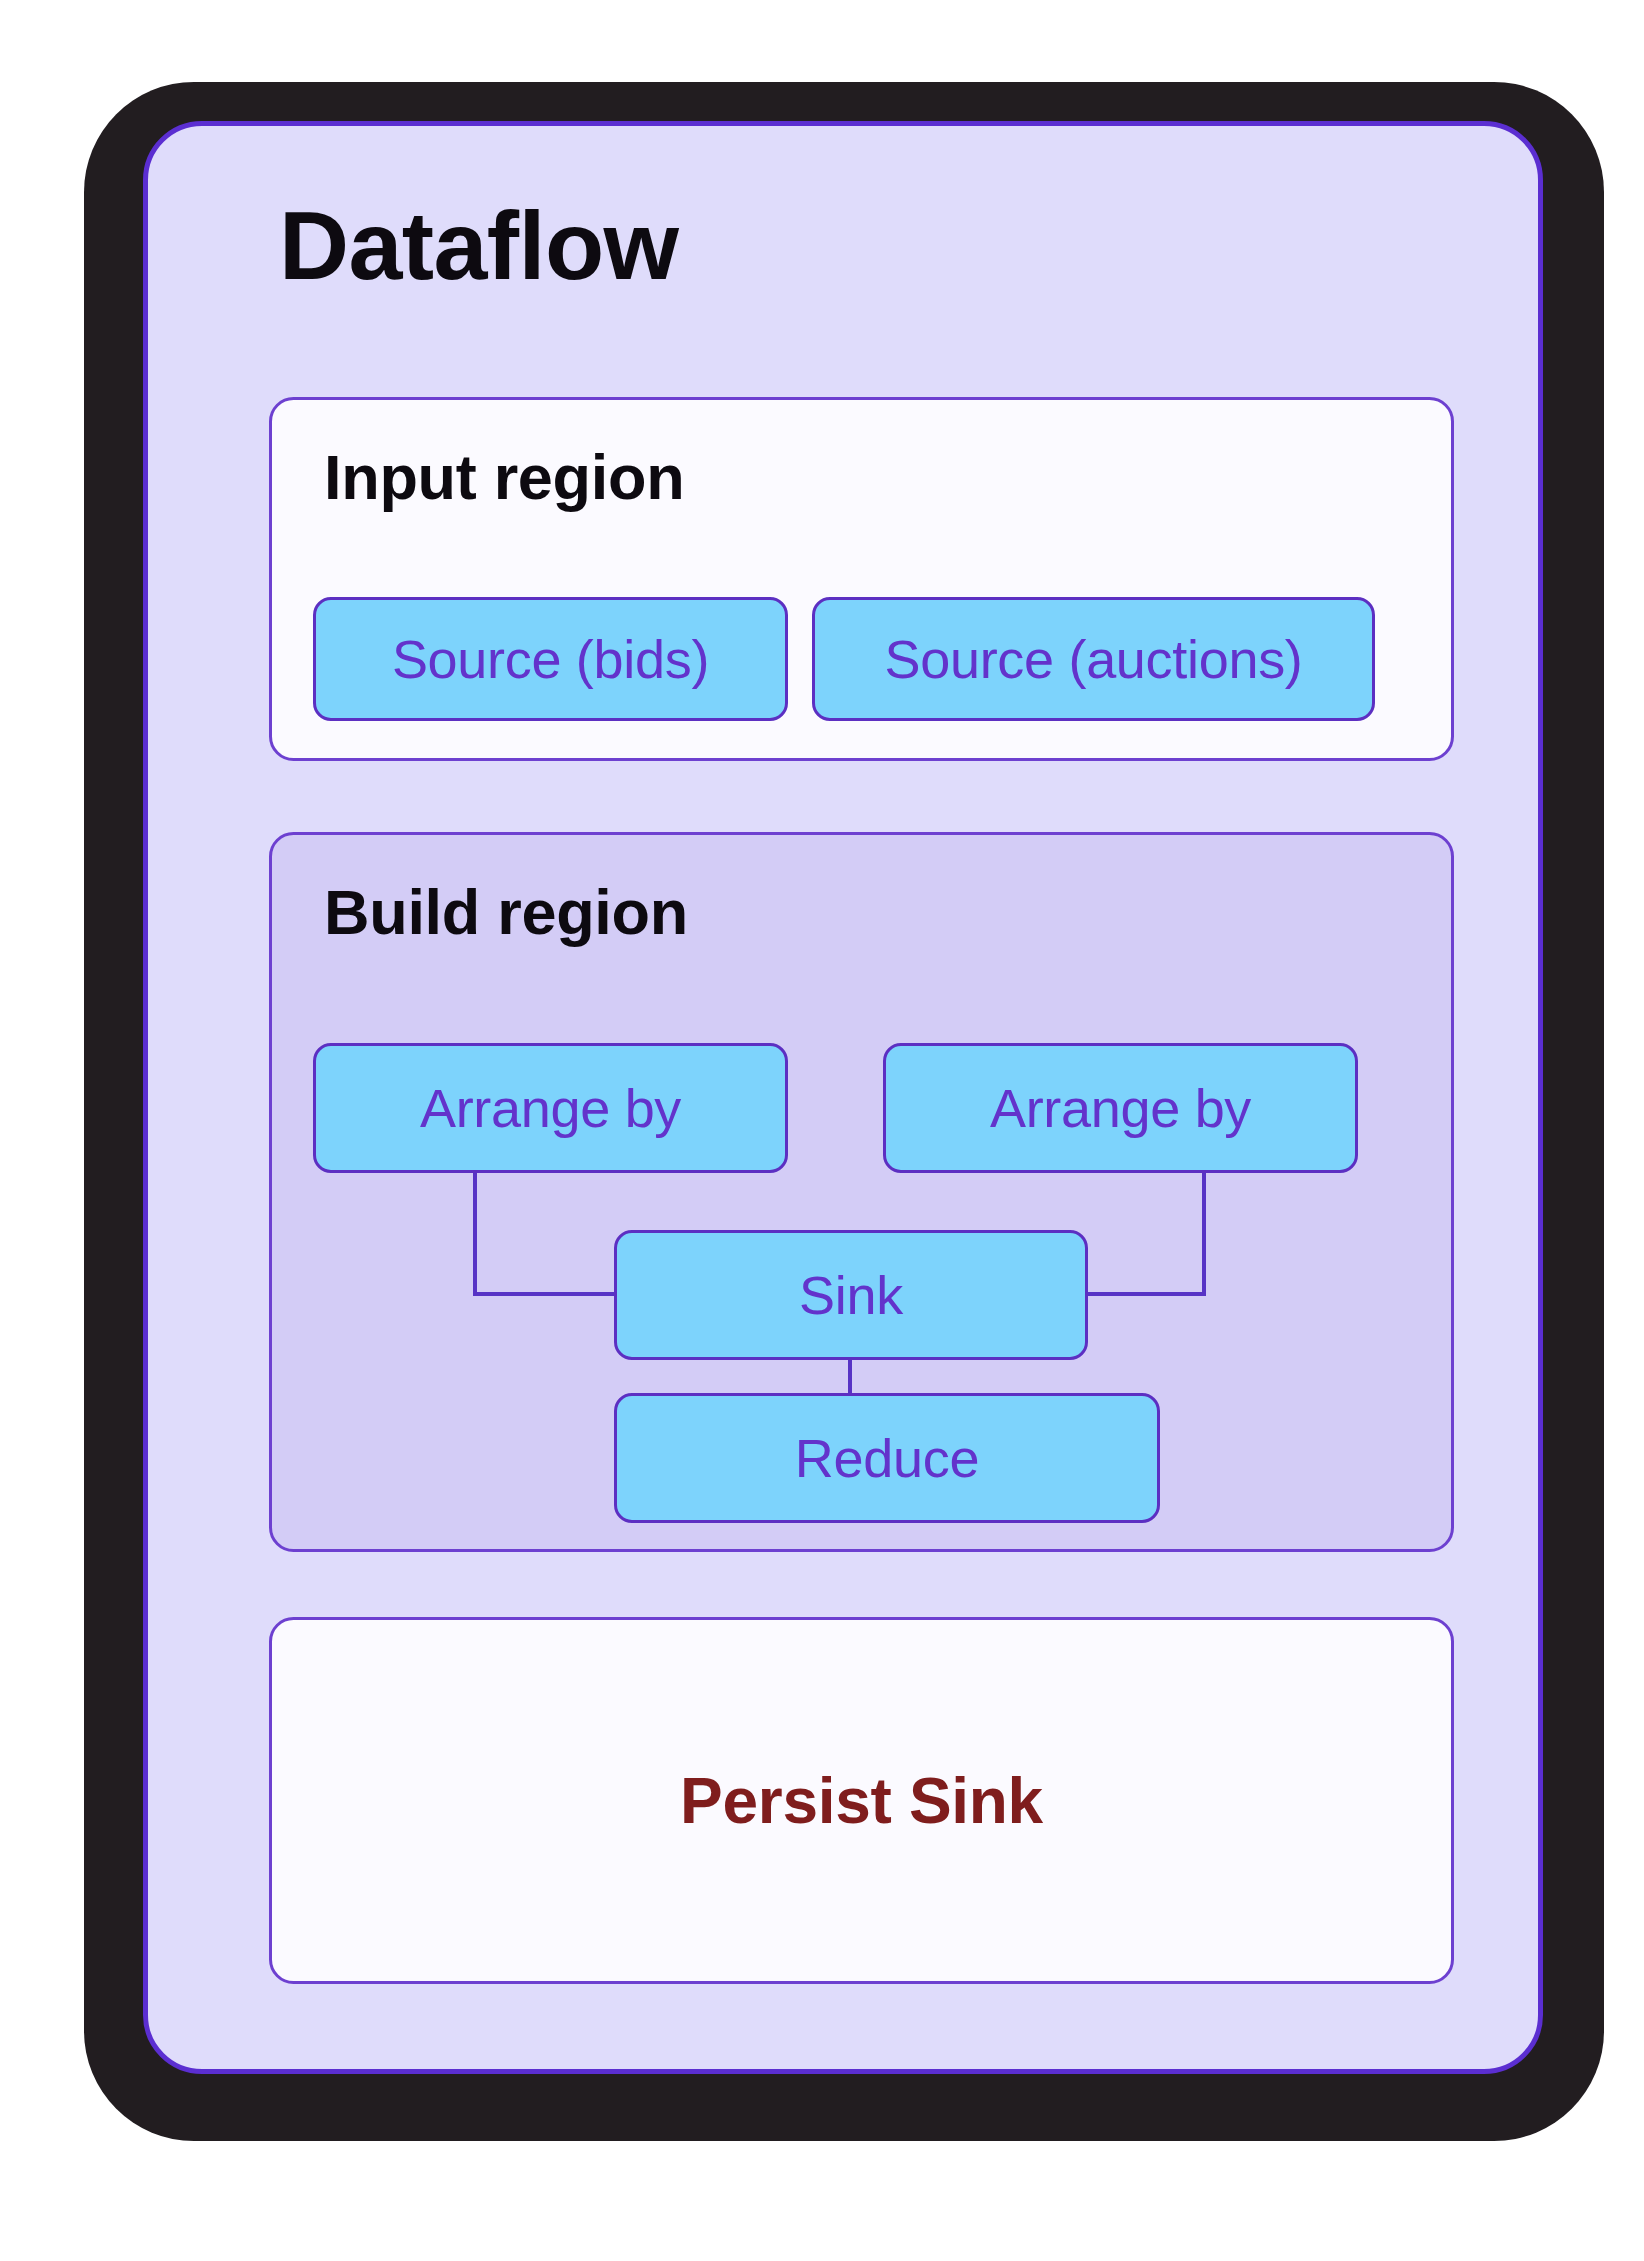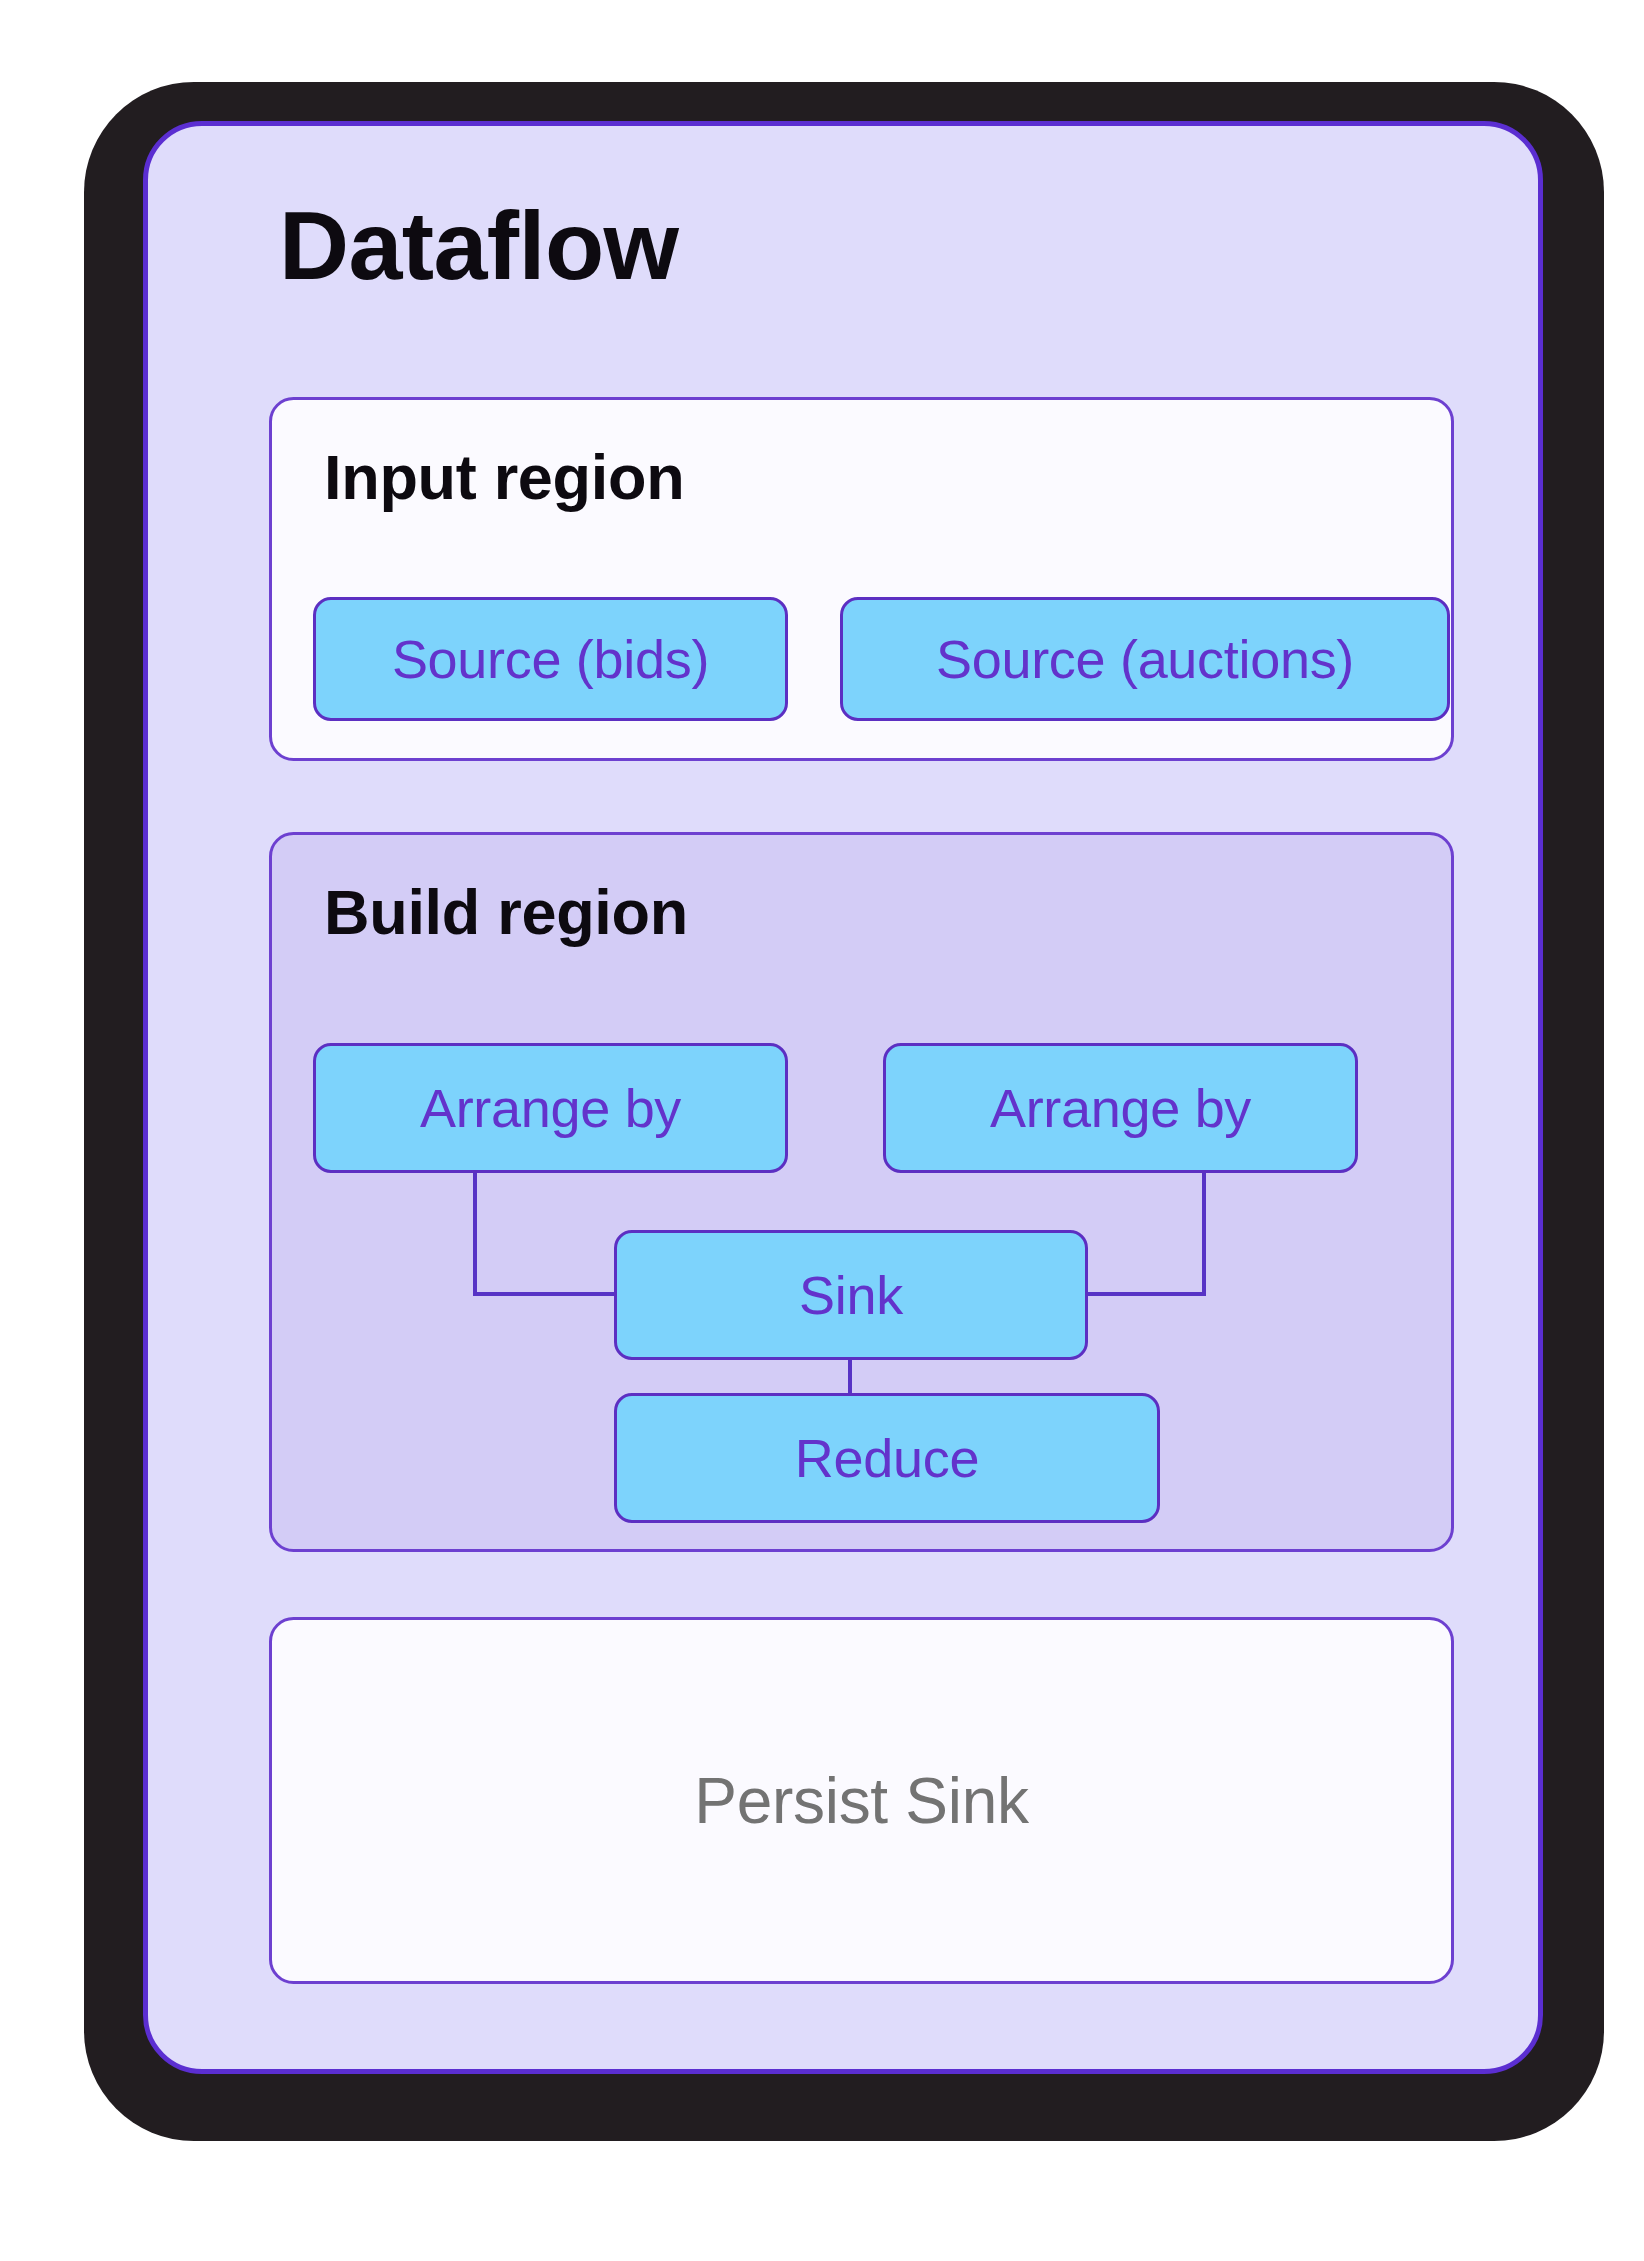--- a/index.html
+++ b/index.html
@@ -73,38 +73,38 @@
     display: flex; align-items: center; justify-content: center;
   }
   .node-label {
     font-size: 54px;
     font-weight: 500;
     color: #6333cb;
     letter-spacing: -0.3px;
     white-space: nowrap;
   }
   .node-src-bids     { left: 41px;  top: 197px; width: 475px; height: 124px; }
-  .node-src-auctions { left: 568px; top: 197px; width: 610px; height: 124px; }
+  .node-src-auctions { left: 540px; top: 197px; width: 563px; height: 124px; }
   .node-arrange-l    { left: 41px;  top: 208px; width: 475px; height: 130px; }
   .node-arrange-r    { left: 611px; top: 208px; width: 475px; height: 130px; }
   .node-join         { left: 342px; top: 395px; width: 474px; height: 130px; }
   .node-reduce       { left: 342px; top: 558px; width: 546px; height: 130px; }
   .edge {
     position: absolute;
     background: #5733c5;
   }
   .edge-l-v { left: 201px;  top: 335px; width: 3.9px;   height: 126px; }
   .edge-l-h { left: 203px;  top: 457px; width: 142px; height: 3.9px; }
   .edge-r-v { left: 930px; top: 335px; width: 3.9px;   height: 126px; }
   .edge-r-h { left: 812px; top: 457px; width: 122px; height: 3.9px; }
   .edge-m-v { left: 576px;  top: 522px; width: 3.9px;   height: 37px; }
   .sink-label {
     font-size: 64px;
-    font-weight: 400;
-    color: #737373;
+    font-weight: 700;
+    color: #7f1d1d;
     letter-spacing: -0.3px;
   }
 </style>
 </head>
 <body>
 
 <div class="page">
   <div class="frame">
     <div class="panel">
 

